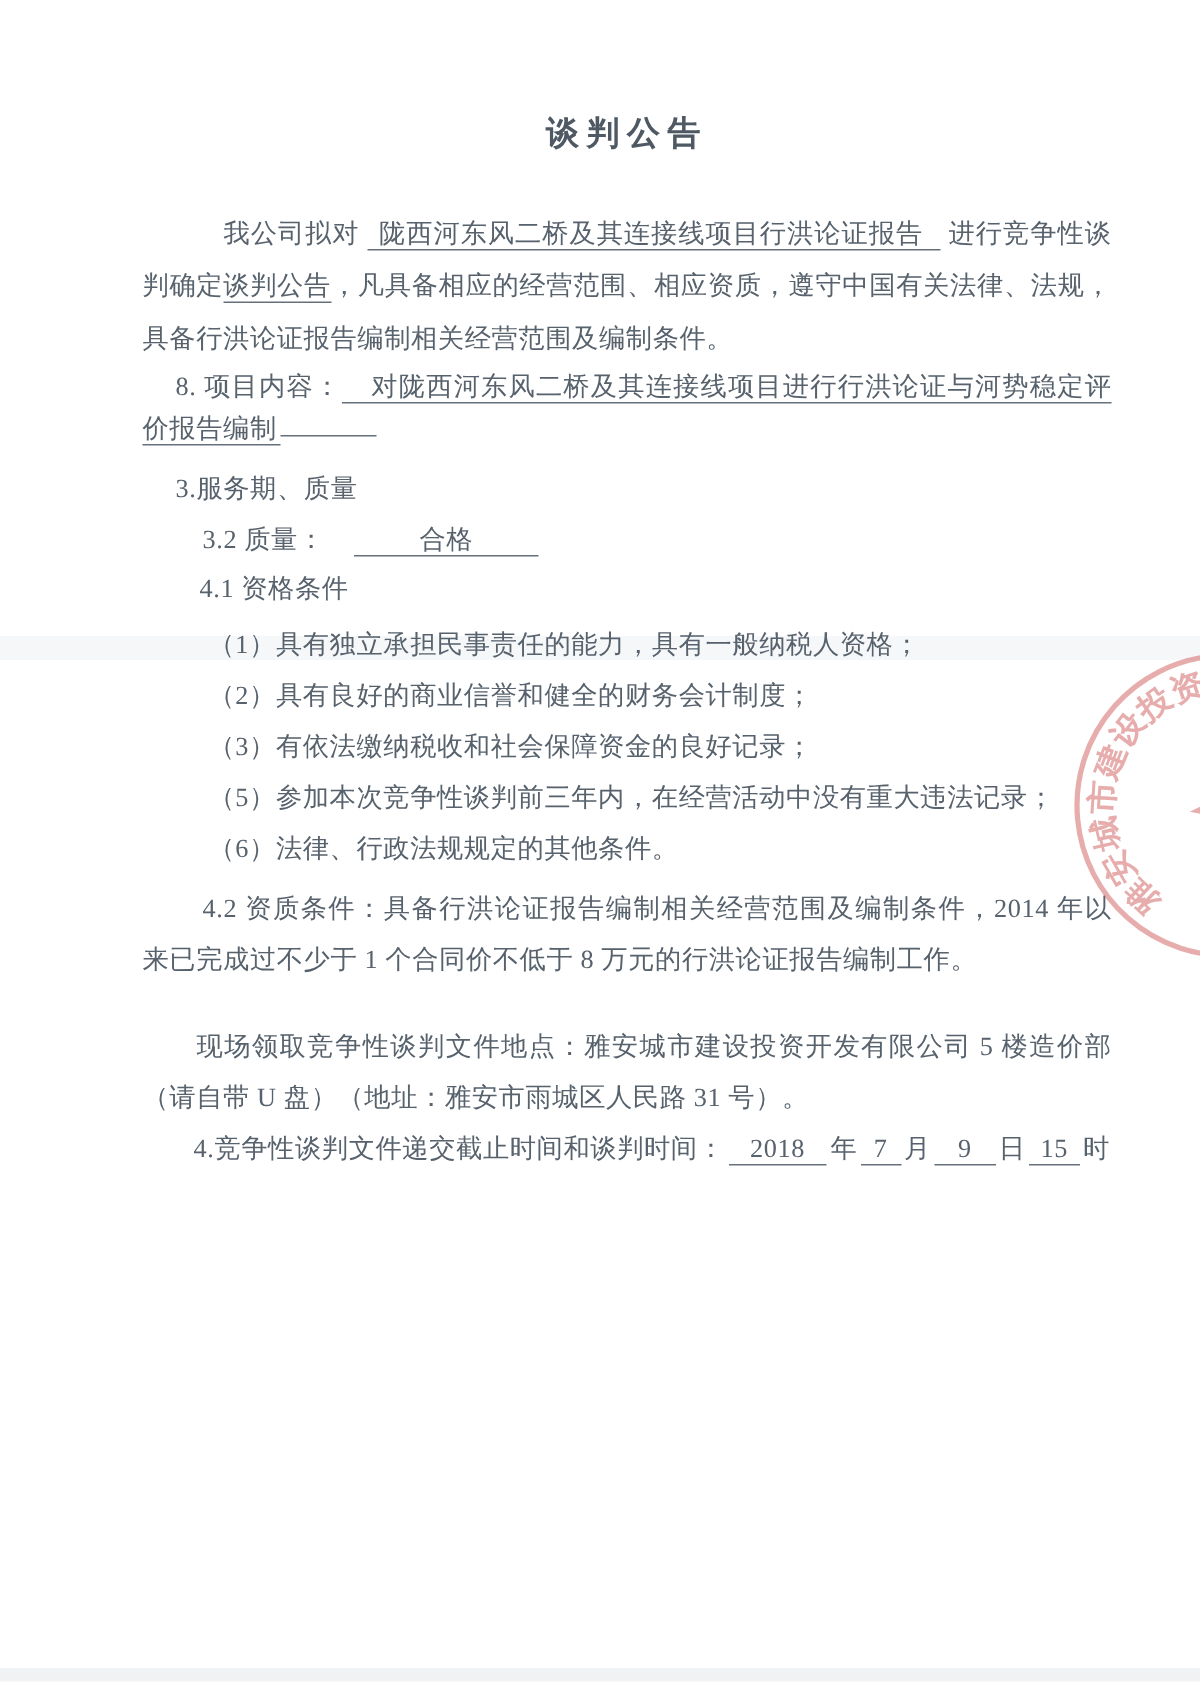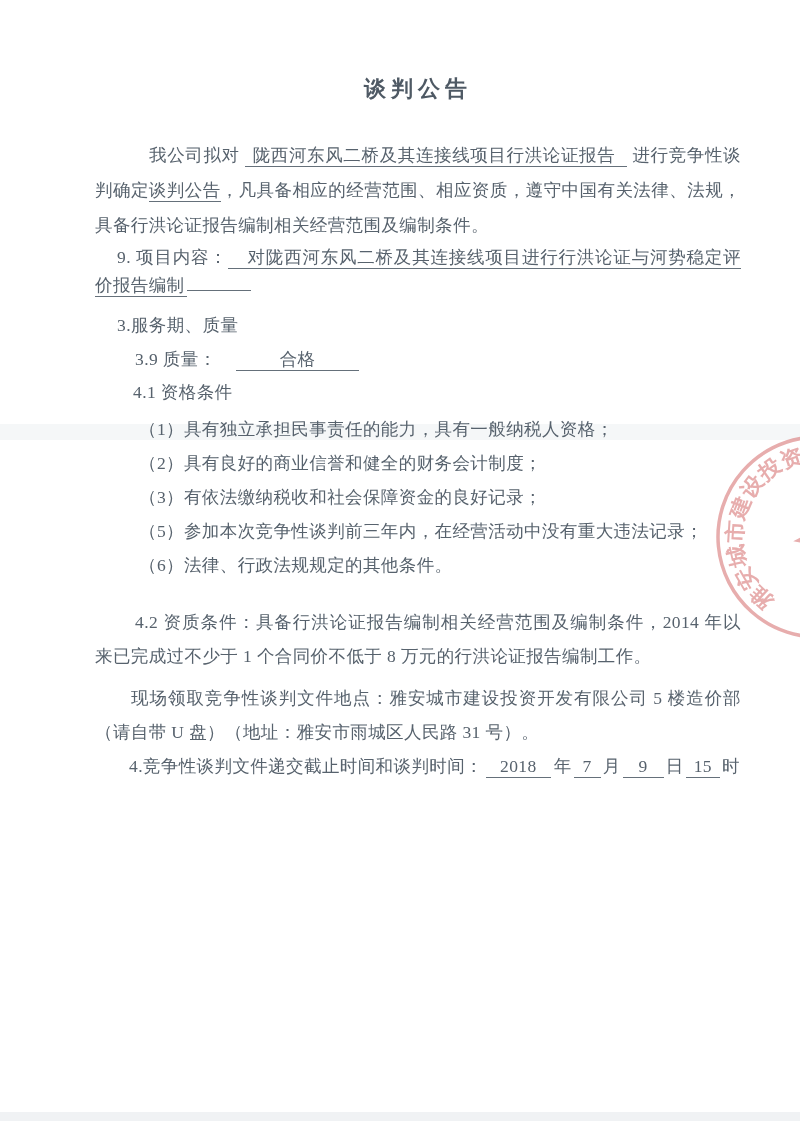--- a/index.html
+++ b/index.html
@@ -36,23 +36,23 @@
   .intro   { margin-top: 34px; text-indent: 54px; text-align: justify; }
   .item12  { line-height: 28px; }
   .item1   { margin-top: 13px; text-indent: 20px; }
   .item2   { text-indent: 22px; text-align: justify; }
   .h3      { margin-top: 9px;  text-indent: 22px; }
   .sub     { line-height: 33px; text-indent: 40px; }
   .h4      { line-height: 33px; text-indent: 12px; }
   .h41     { line-height: 33px; text-indent: 38px; }
   .cond    { line-height: 34px; text-indent: 44px; }
   .cond1   { margin-top: 3px; }
-  .p42     { margin-top: 23px; line-height: 34px; text-indent: 40px; text-align: justify; }
+  .p42     { margin-top: 6px; line-height: 34px; text-indent: 40px; text-align: justify; }
   .item5   { margin-top: 50px; line-height: 34px; text-indent: 26px; }
-  .loc     { margin-top: 8px; line-height: 34px; text-indent: 36px; text-align: justify; }
+  .loc     { margin-top: 24px; line-height: 34px; text-indent: 36px; text-align: justify; }
   .item6   { line-height: 34px; text-indent: 34px; }
 
   
   .u  { border-bottom: 1.5px solid #65707a; padding-bottom: 1px; }
   .pad-s  { padding-left: 8px;  padding-right: 12px; }
   .pad-xl { padding-left: 26px; padding-right: 60px; }
   .pad-l  { padding-left: 20px; padding-right: 2px; }
   .pad-m  { padding-left: 36px; padding-right: 14px; }
   .pad-q  { padding-left: 44px; padding-right: 44px; }
   .pad-y  { padding-left: 14px; padding-right: 14px; margin: 0 3px; }
@@ -79,26 +79,26 @@
   <div class="band-mid"></div>
   <div class="band-bottom"></div>
 
   <div class="content">
 
     <h1 class="doc-title">谈判公告</h1>
 
     <p class="intro"><span>我公司拟对 </span><span class="u pad-s">陇西河东风二桥及其连接线项目行洪论证报告</span><span> 进行竞争性谈判确定</span><span class="u">谈判公告</span><span>，凡具备相应的经营范围、相应资质，遵守中国有关法律、法规，具备行洪论证报告编制相关经营范围及编制条件。</span></p>
 
 
-    <p class="item12 item2"><span>9. 项目内容：</span><span class="u pad-l">对陇西河东风二桥及其连接线项目进行行洪论证与河势稳定评价报告编制</span><span class="tail"></span></p>
+    <p class="item12 item2"><span>8. 项目内容：</span><span class="u pad-l">对陇西河东风二桥及其连接线项目进行行洪论证与河势稳定评价报告编制</span><span class="tail"></span></p>
 
     <p class="h3">3.服务期、质量</p>
 
 
-    <p class="sub"><span>3.9 质量：</span>&nbsp;&nbsp;&nbsp;&nbsp;<span class="u pad-q">合格</span></p>
+    <p class="sub"><span>3.2 质量：</span>&nbsp;&nbsp;&nbsp;&nbsp;<span class="u pad-q">合格</span></p>
 
 
     <p class="h41">4.1 资格条件</p>
 
     <p class="cond cond1">（1）具有独立承担民事责任的能力，具有一般纳税人资格；</p>
     <p class="cond">（2）具有良好的商业信誉和健全的财务会计制度；</p>
     <p class="cond">（3）有依法缴纳税收和社会保障资金的良好记录；</p>
     <p class="cond">（5）参加本次竞争性谈判前三年内，在经营活动中没有重大违法记录；</p>
     <p class="cond">（6）法律、行政法规规定的其他条件。</p>
 

